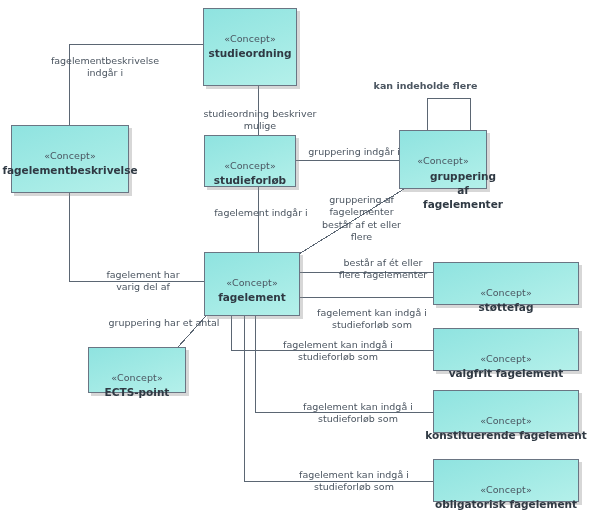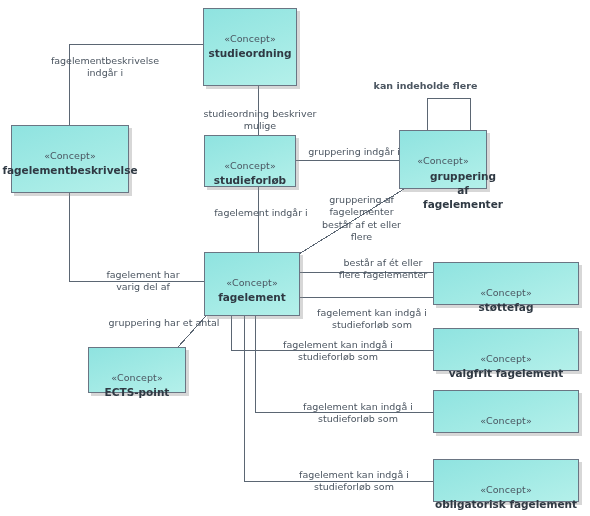--- a/index.html
+++ b/index.html
@@ -130,20 +130,21 @@
     <span class="nm">ECTS-point</span>
   </div>
 
   <div class="node" style="left:433px;top:328px;width:146px;height:43px;">
     <span class="stereo">«Concept»</span>
     <span class="nm">valgfrit fagelement</span>
   </div>
 
   <div class="node" style="left:433px;top:390px;width:146px;height:43px;">
     <span class="stereo">«Concept»</span>
+    <span class="nm">konstituerende fagelement</span>
   </div>
 
   <div class="node" style="left:433px;top:459px;width:146px;height:43px;">
     <span class="stereo">«Concept»</span>
     <span class="nm">obligatorisk fagelement</span>
   </div>
 
   <div class="elabel" style="left:20px;top:55px;width:170px;">fagelementbeskrivelse
 indgår i</div>
 

